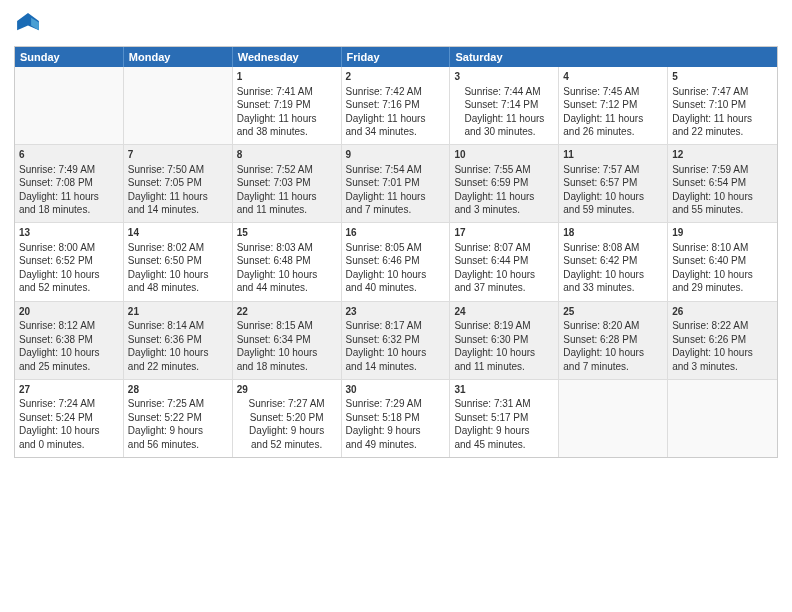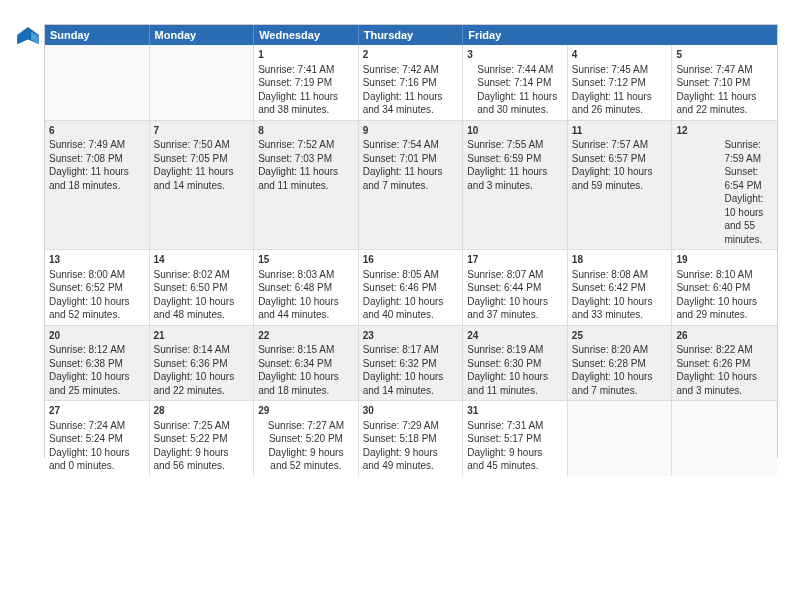--- a/index.html
+++ b/index.html
@@ -7,22 +7,22 @@
       font-family: Arial, sans-serif;
       background: #fff;
       width: 792px;
       height: 612px;
       overflow: hidden;
     }
     .page {
       width: 792px;
       height: 468px;
       display: flex;
-      flex-direction: row;
-      padding: 24px 14px 10px 14px;
+      flex-direction: column;
+      padding: 10px 14px 10px 14px;
     }
     .header {
       display: flex;
       justify-content: space-between;
       align-items: flex-start;
       margin-bottom: 8px;
     }
     .logo {
       display: flex;
       align-items: center;
@@ -131,22 +131,22 @@
       <div class="month-title"></div>
       <div class="subtitle"></div>
     </div>
   </div>
 
   <div class="calendar">
     <div class="cal-header-row">
     <div class="cal-header-cell">Sunday</div>
         <div class="cal-header-cell">Monday</div>
         <div class="cal-header-cell">Wednesday</div>
-        <div class="cal-header-cell">Thursday</div>
         <div class="cal-header-cell">Friday</div>
+        <div class="cal-header-cell">Saturday</div>
       </div>
     <div class="cal-body">
     <div class="cal-row">
           <div class="cal-cell empty"></div>
           <div class="cal-cell empty"></div>
           <div class="cal-cell">
             <span class="day-num">1</span>
             <div class="cell-info" style="white-space: pre-line;">Sunrise: 7:41 AM
 Sunset: 7:19 PM
 Daylight: 11 hours
@@ -219,21 +219,21 @@
           </div>
           <div class="cal-cell shaded">
             <span class="day-num">11</span>
             <div class="cell-info" style="white-space: pre-line;">Sunrise: 7:57 AM
 Sunset: 6:57 PM
 Daylight: 10 hours
 and 59 minutes.</div>
           </div>
           <div class="cal-cell shaded">
             <span class="day-num">12</span>
-            <div class="cell-info" style="white-space: pre-line; margin-left: 48px;">Sunrise: 7:59 AM
+            <div class="cell-info" style="white-space: pre-line;">Sunrise: 7:59 AM
 Sunset: 6:54 PM
 Daylight: 10 hours
 and 55 minutes.</div>
           </div>
         </div>
         <div class="cal-row">
           <div class="cal-cell">
             <span class="day-num">13</span>
             <div class="cell-info" style="white-space: pre-line;">Sunrise: 8:00 AM
 Sunset: 6:52 PM

